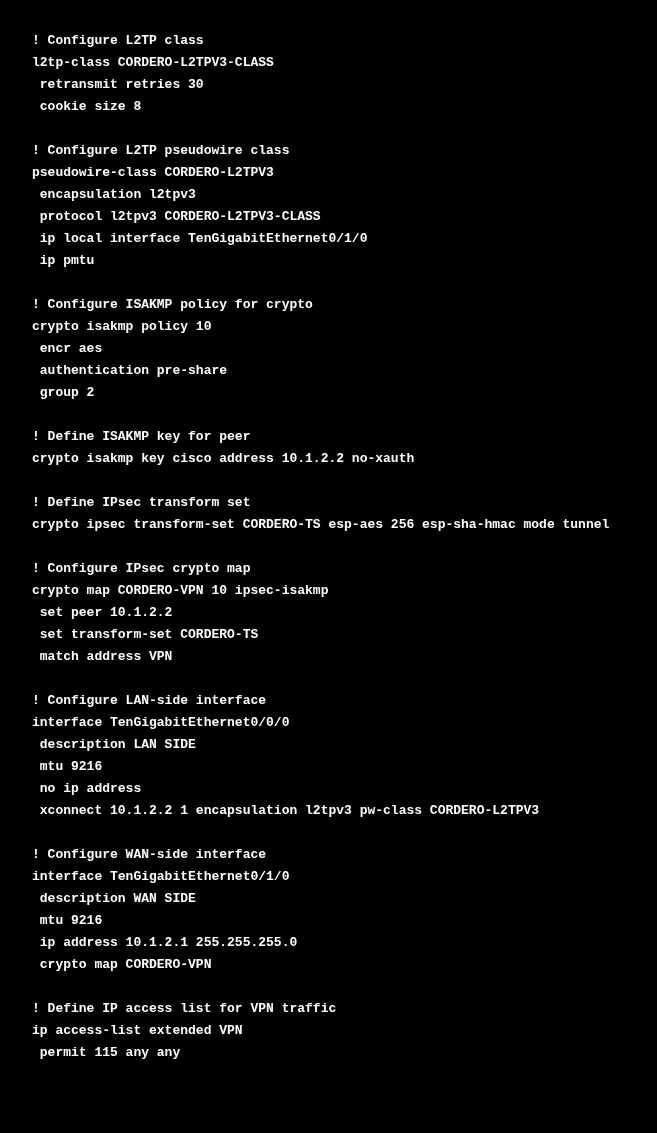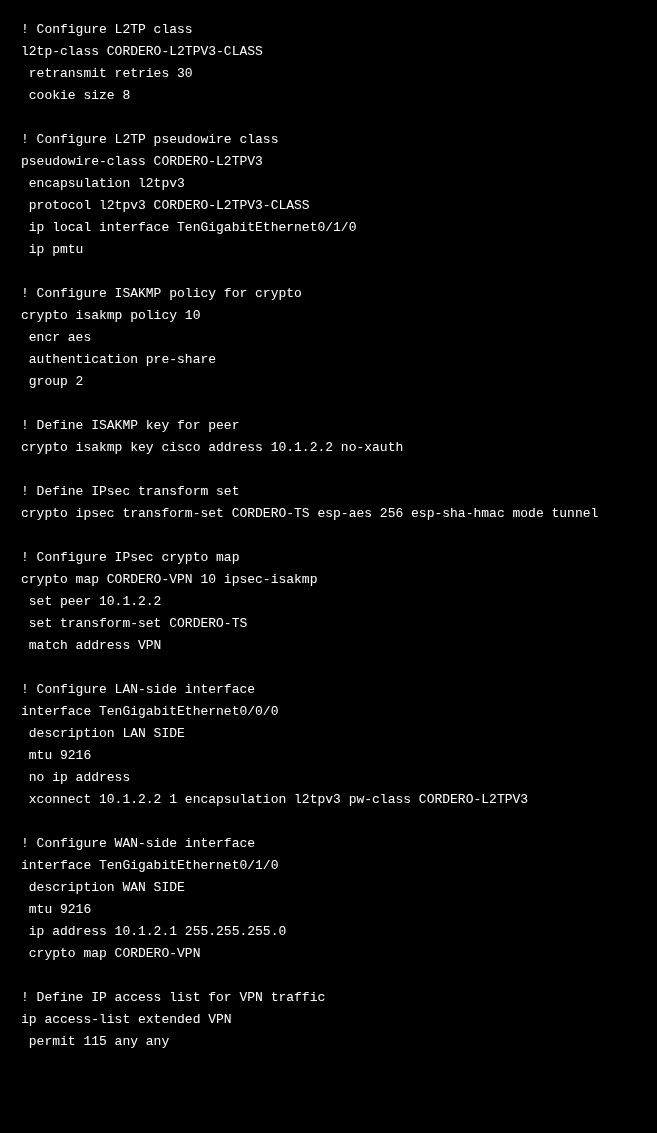--- a/index.html
+++ b/index.html
@@ -2,28 +2,28 @@
 <html><head>
 <meta charset="utf-8">
 <style>
   html, body {
     margin: 0;
     padding: 0;
     background: #000;
     width: 657px;
   }
   pre.code {
-    margin: 3px;
+    margin: 14px;
     padding: 16px 18px;
     background: #000;
     color: #fff;
     font-family: Consolas, "Courier New", monospace;
     font-size: 13px;
     line-height: 22px;
-    font-weight: normal;
+    font-weight: bold;
     white-space: pre;
   }
 </style>
 </head>
 <body>
 
 <pre class="code">! Configure L2TP class
 l2tp-class CORDERO-L2TPV3-CLASS
  retransmit retries 30
  cookie size 8

